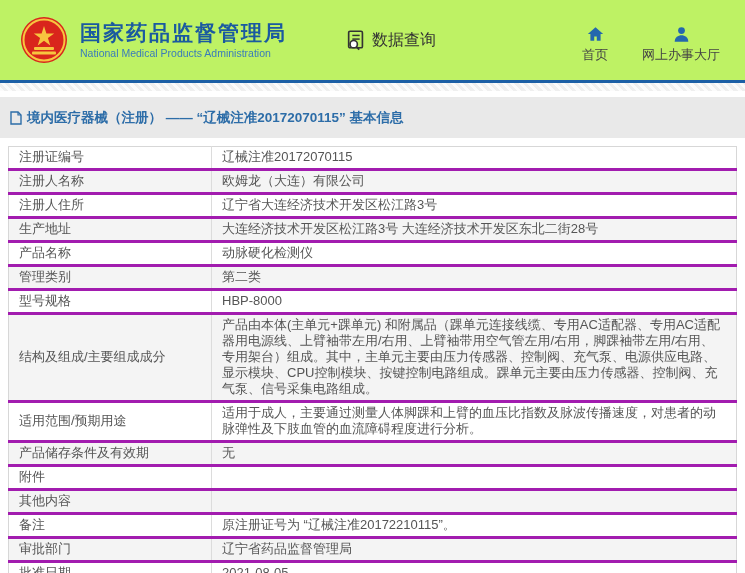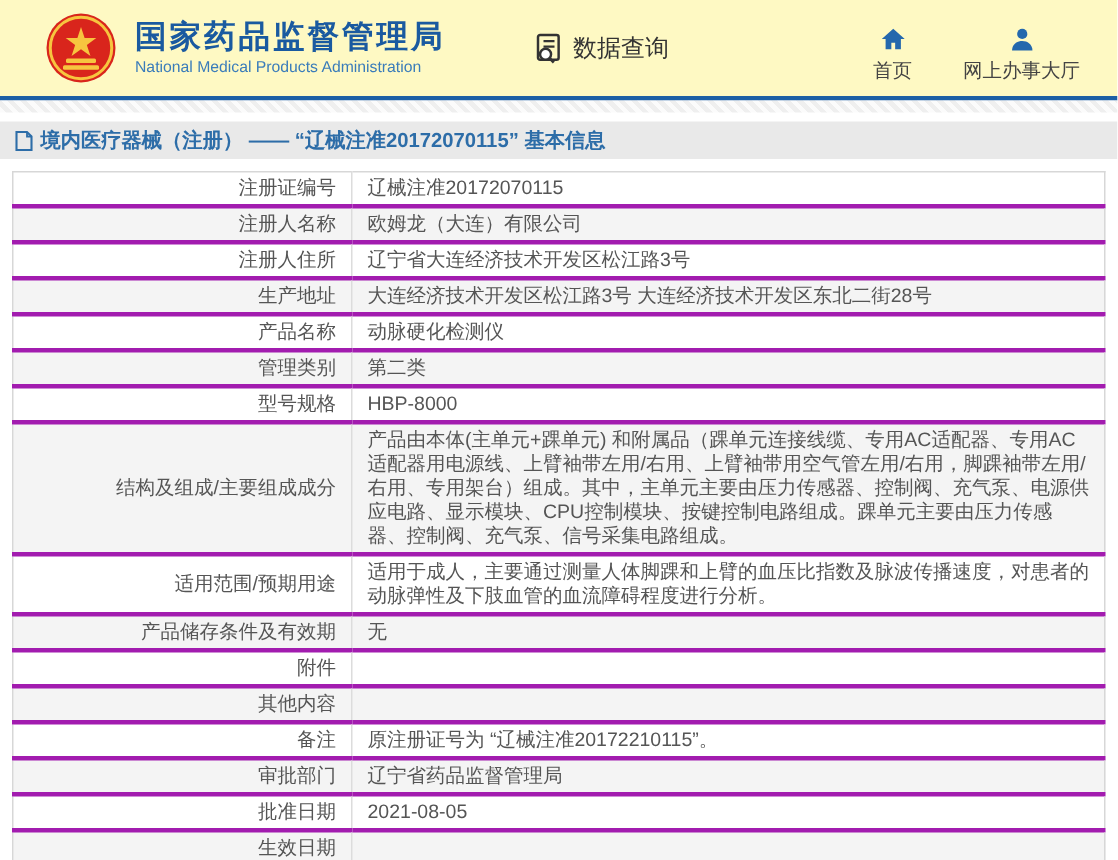--- a/index.html
+++ b/index.html
@@ -1,24 +1,24 @@
 <!DOCTYPE html>
 <html><head>
 <meta charset="utf-8">
 <style>
   * { margin: 0; padding: 0; box-sizing: border-box; }
   html, body { width: 745px; background: #ffffff; font-family: "Liberation Sans", "DejaVu Sans", sans-serif; }
 
   
   .header {
-    height: 64px;
+    height: 80px;
     display: flex;
     align-items: center;
-    background: #fef9c3;
-    padding-left: 30px;
+    background: #bef264;
+    padding-left: 20px;
     padding-right: 25px;
   }
   .logo-wrap { display: flex; align-items: center; }
   .emblem { width: 48px; height: 48px; flex: 0 0 auto; }
   .brand { margin-left: 12px; }
   .brand-cn { font-size: 21px; font-weight: bold; color: #1a5aa0; letter-spacing: 2px; line-height: 1.15; }
   .brand-en { font-size: 10.5px; color: #3a7cba; margin-top: 2px; }
 
   .dq-item { display: flex; align-items: center; margin-left: 58px; cursor: pointer; }
   .dq-icon { width: 22px; height: 22px; margin-right: 5px; }
@@ -31,21 +31,21 @@
 
   .blue-rule { height: 3px; background: #1c5fa5; }
   .hatch-strip {
     height: 8px;
     background: repeating-linear-gradient(45deg, #fbfbfb 0 3px, #efefef 3px 6px);
   }
 
   
   .title-bar {
     margin-top: 6px;
-    height: 25px;
+    height: 41px;
     background: #e9e9e9;
     display: flex;
     align-items: center;
     padding-left: 10px;
   }
   .title-doc-icon { width: 12px; height: 14px; margin-right: 5px; flex: 0 0 auto; }
   .page-title { font-size: 13.5px; font-weight: bold; color: #2d6da8; }
 
   
   .table-wrap { margin: 8px 8px 6px 8px; }
@@ -59,22 +59,22 @@
   table.info td {
     border-top: 3px solid #a21caf;
     font-size: 13px;
     line-height: 16px;
     color: #555;
     padding: 2px 10px 3px 10px;
     vertical-align: middle;
   }
   table.info tr:first-child td { border-top: none; }
   td.lbl {
-    width: 226px;
-    text-align: right;
+    width: 203px;
+    text-align: left;
     border-right: 1px solid #dcdcdc;
     padding-right: 8px;
     white-space: nowrap;
   }
   td.val { text-align: left; }
 </style>
 </head>
 <body>
 
 <div class="header">

